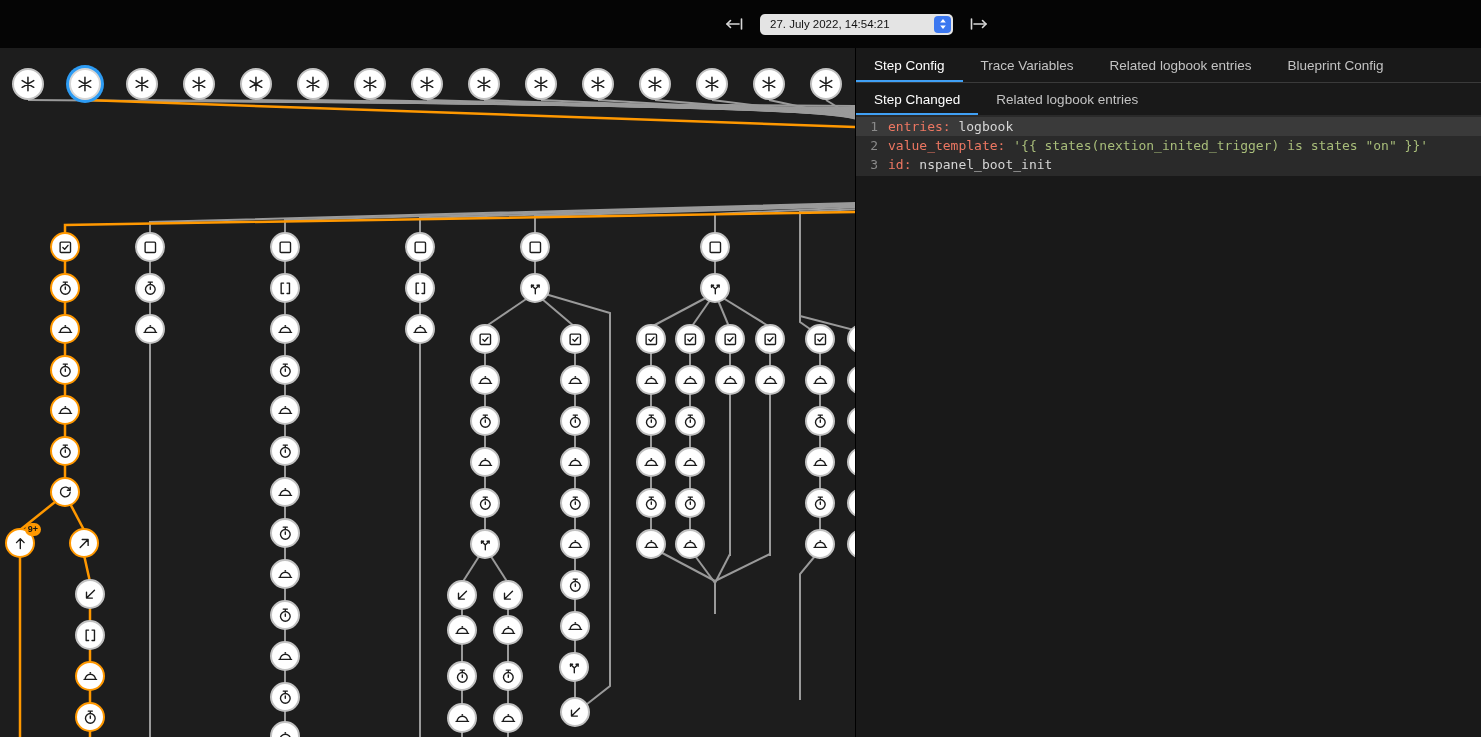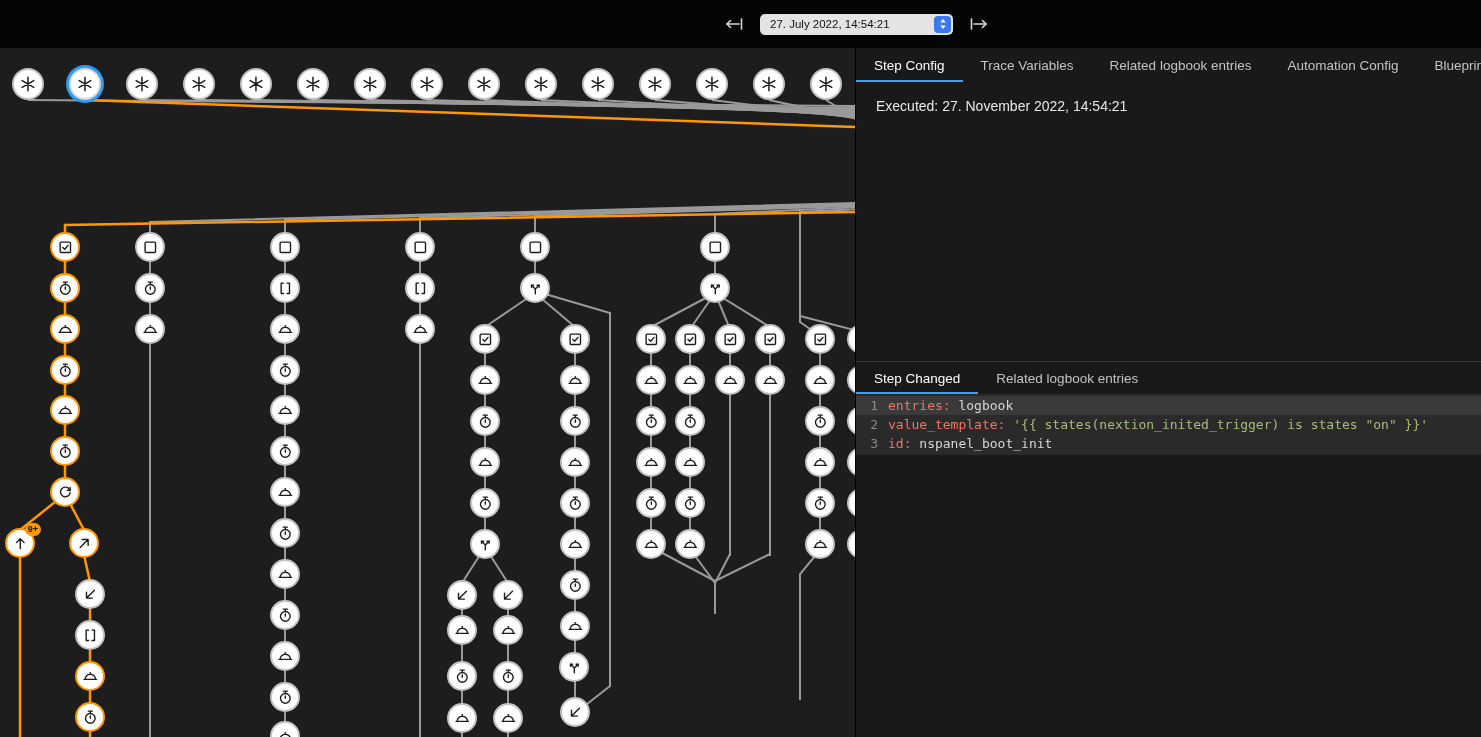--- a/index.html
+++ b/index.html
@@ -660,26 +660,22 @@
         </svg>
       </button>
     </div>
   </div>
 
   <div class="panel">
     <div class="tabs" id="panel-tabs">
         <div class="tab active">Step Config</div>
         <div class="tab">Trace Variables</div>
         <div class="tab">Related logbook entries</div>
-        <div class="tab">Automation Config</div>
         <div class="tab">Blueprint Config</div>
       </div>
-    <div class="panel-body">
-      <div class="executed">Executed: 27. November 2022, 14:54:21</div>
-    </div>
     <div class="divider"></div>
     <div class="tabs subtabs" id="panel-subtabs">
         <div class="tab active">Step Changed</div>
         <div class="tab">Related logbook entries</div>
       </div>
     <div class="code-block" id="code-lines">
         <div class="code-row hl">
           <span class="gutter">1</span>
           <span class="code-text"><span class="tok-key">entries:</span><span class="tok-plain"> logbook</span></span>
         </div>

